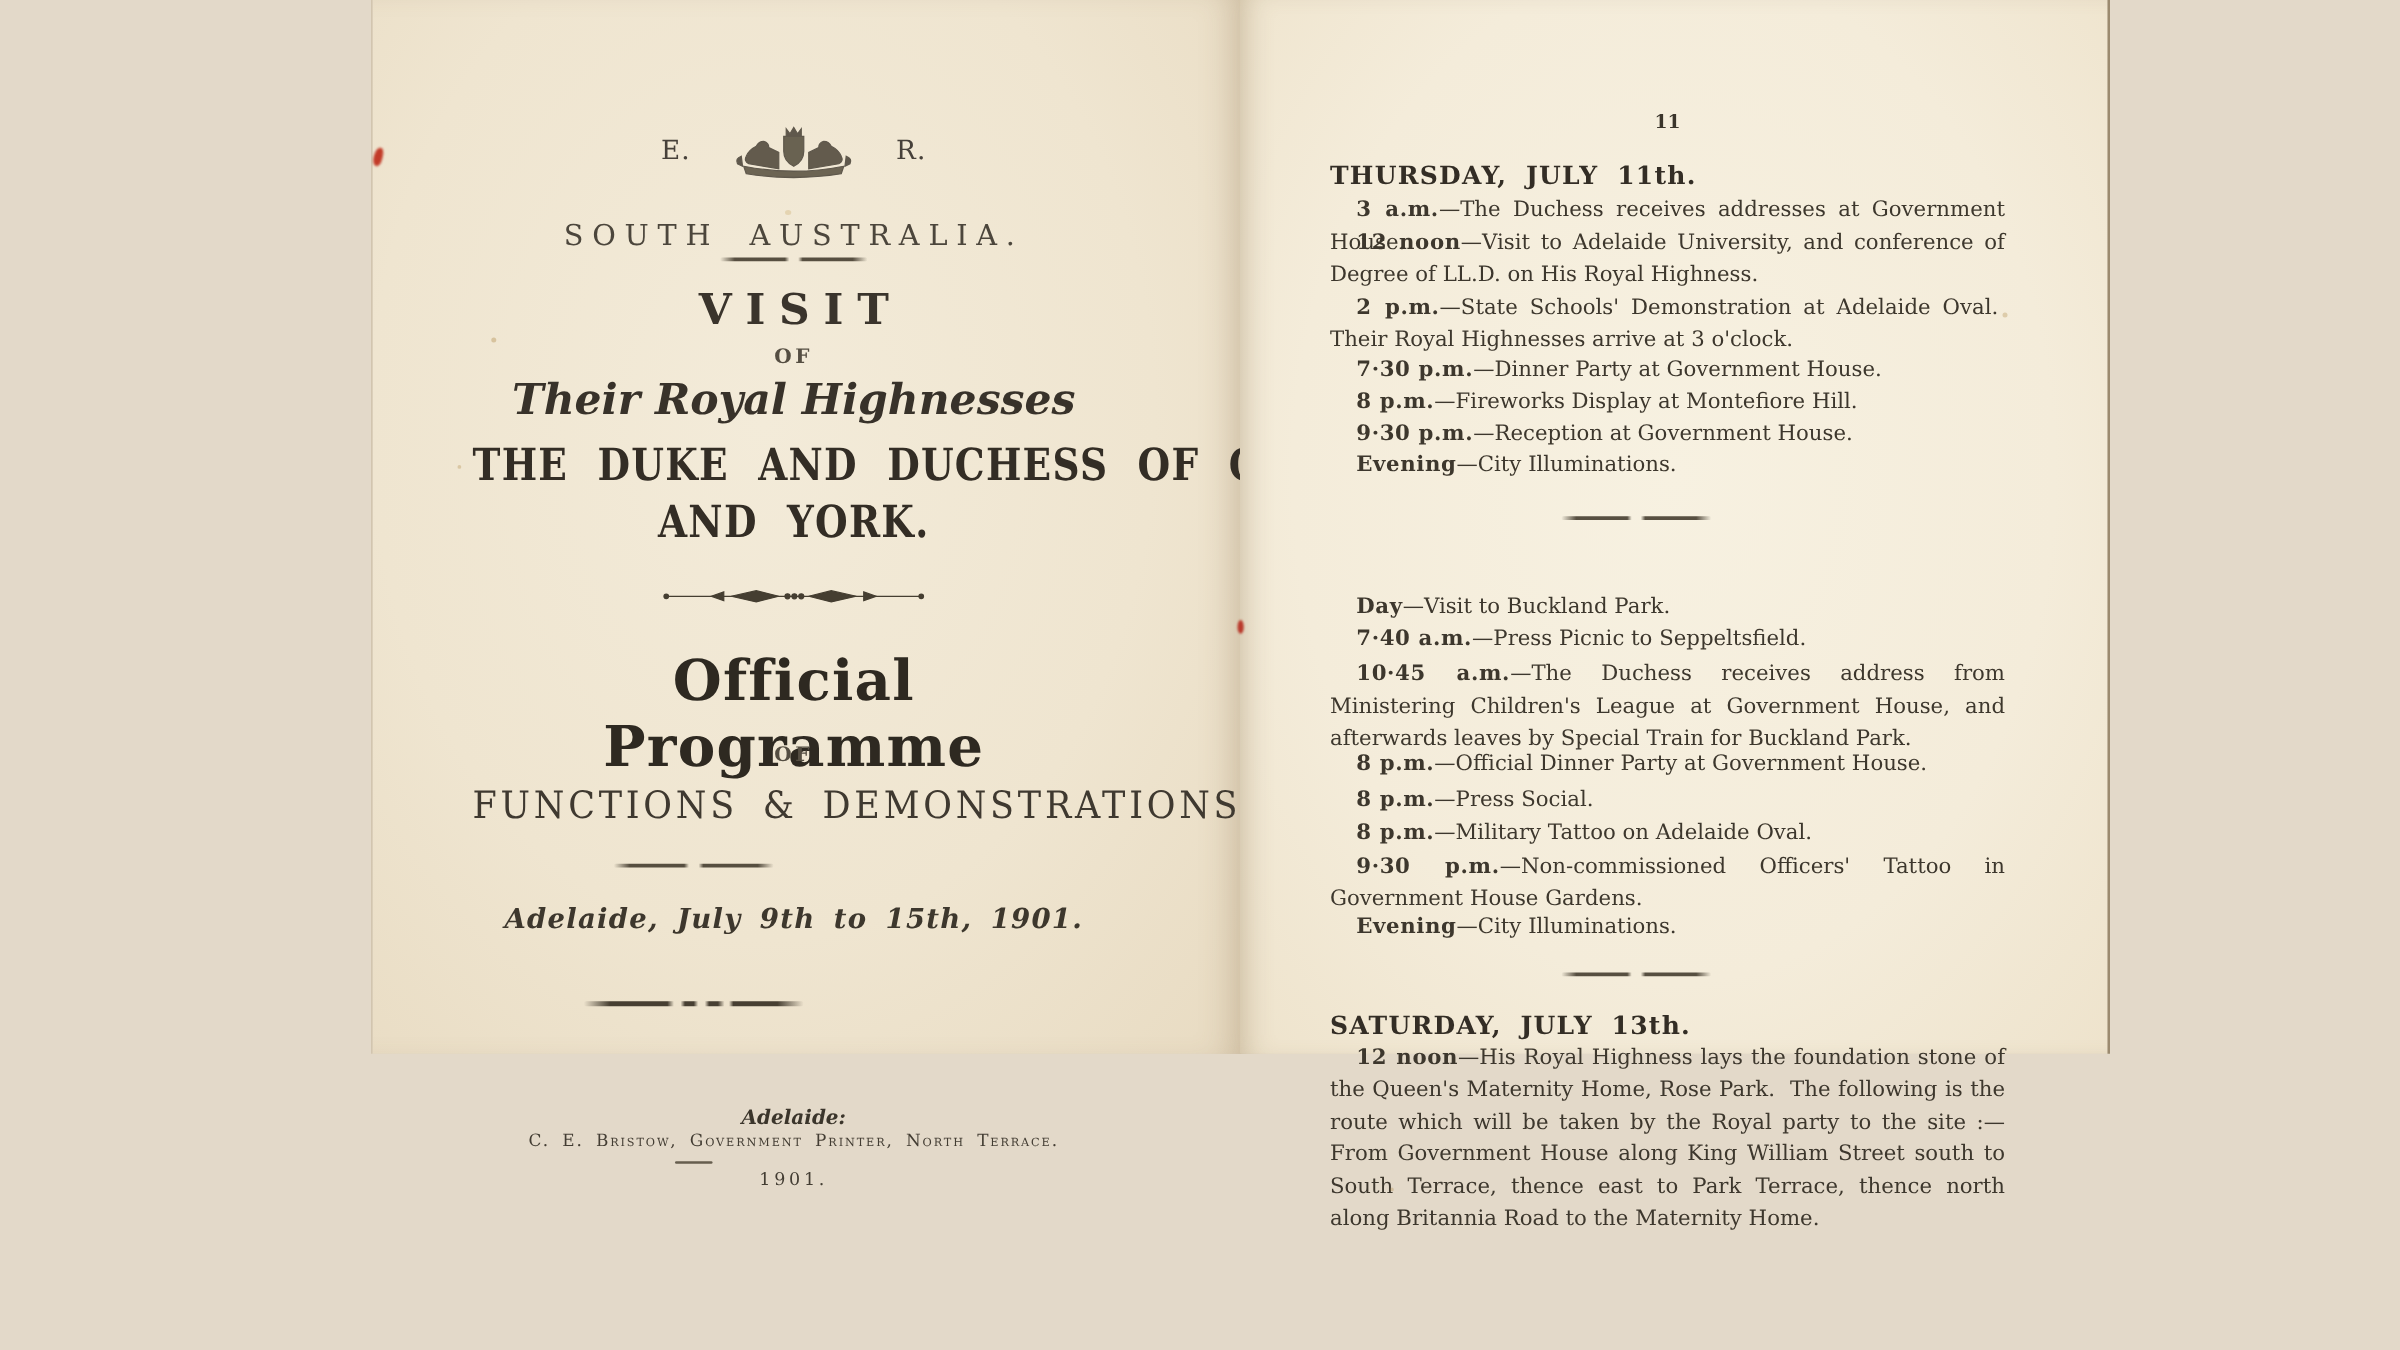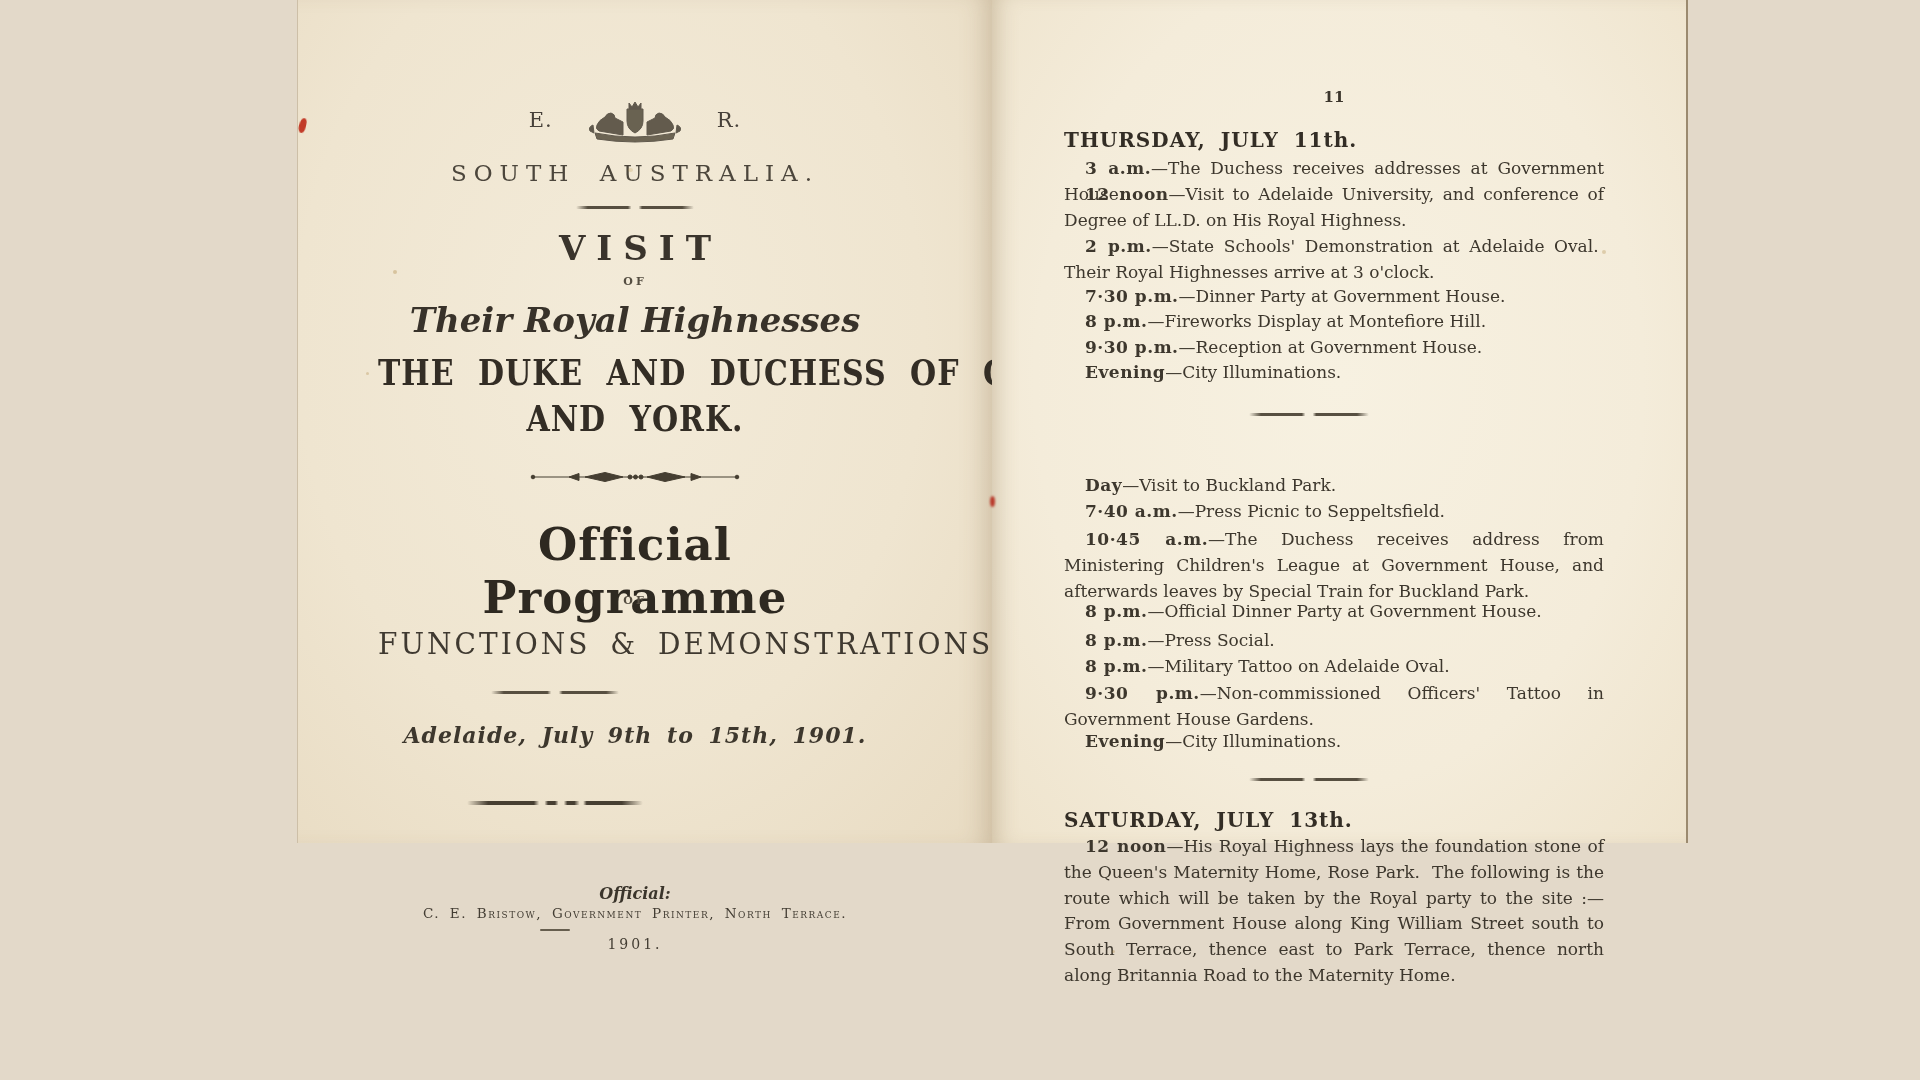--- a/index.html
+++ b/index.html
@@ -20,21 +20,21 @@
     background:radial-gradient(ellipse at 50% 45%, #f7f1e1 0%, #f4ecda 62%, #eee3cc 100%);
     border-right:2px solid #9b8a6f;
     box-shadow:inset 16px 0 22px -12px rgba(125,98,60,.30);
   }
   
   .lp{position:absolute;left:80px;width:514px;text-align:center;color:#3b352b;}
   .er-row{display:flex;justify-content:center;align-items:center;gap:26px;
           font-size:21px;letter-spacing:1px;color:#47413a;}
   .region{font-size:23px;letter-spacing:7px;word-spacing:10px;color:#4c463c;}
   .visit{font-size:34px;font-weight:bold;letter-spacing:11px;text-indent:11px;color:#3a342c;}
-  .of-sm{font-size:11px;font-weight:bold;letter-spacing:3px;color:#554e42;}
+  .of-sm{font-size:16px;font-weight:bold;letter-spacing:3px;color:#554e42;}
   .royal{font-size:34px;font-weight:bold;font-style:italic;color:#38322a;}
   .duke{font-size:30px;font-weight:bold;white-space:nowrap;letter-spacing:1px;word-spacing:12px;
         transform:scaleY(1.18);transform-origin:center top;color:#332d25;}
   .programme{font-size:45px;font-weight:bold;letter-spacing:1px;color:#2e2921;}
   .functions{font-size:28px;letter-spacing:3px;word-spacing:8px;white-space:nowrap;
              transform:scaleY(1.08);transform-origin:center top;color:#3f3930;}
   .date-line{font-size:22px;font-weight:bold;font-style:italic;letter-spacing:1px;word-spacing:6px;color:#3d372d;}
   .imprint-city{font-size:16px;font-weight:bold;font-style:italic;color:#3b352b;}
   .imprint-printer{font-size:13.5px;font-variant:small-caps;letter-spacing:1.5px;word-spacing:4px;color:#433d33;}
   .imprint-year{font-size:14px;letter-spacing:3px;color:#433d33;}
@@ -79,21 +79,21 @@
           <path d="M20 36 q-4 -2 -2 -6 q2 -5 8 -8 q2 -4 6 -4 q4 1 4 5 l8 4 v13 z" fill="#50483b"></path>
           <path d="M14 30 q-5 2 -3 6 l4 2 z"></path>
           <path d="M92 36 q4 -2 2 -6 q-2 -5 -8 -8 q-2 -4 -6 -4 q-4 1 -4 5 l-8 4 v13 z" fill="#50483b"></path>
           <path d="M98 30 q5 2 3 6 l-4 2 z"></path>
           <path d="M16 38 q40 8 80 0 l-2 6 q-38 6 -76 0 z" fill="#5a5242"></path>
         </g>
       </svg>
       <span>R.</span>
     </div>
 
-    <div class="lp region" style="top:160px">SOUTH AUSTRALIA.</div>
+    <div class="lp region" style="top:176px">SOUTH AUSTRALIA.</div>
 
     <div class="rule rule-split" style="top:206px;left:278px;width:118px;height:2.5px"></div>
 
     <div class="lp visit" style="top:228px">VISIT</div>
 
     <div class="lp of-sm" style="top:275px">OF</div>
 
     <div class="lp royal" style="top:300px">Their Royal Highnesses</div>
 
     <div class="lp duke" style="top:352px">THE DUKE AND DUCHESS OF CORNWALL</div>
@@ -121,21 +121,21 @@
     <div class="lp of-sm" style="top:594px">OF</div>
 
     <div class="lp functions" style="top:626px">FUNCTIONS &amp; DEMONSTRATIONS.</div>
 
     <div class="rule rule-split" style="top:691px;left:193px;width:128px;height:2.5px"></div>
 
     <div class="lp date-line" style="top:722px">Adelaide, July 9th to 15th, 1901.</div>
 
     <div class="rule rule-dots" style="top:801px;left:169px;width:176px"></div>
 
-    <div class="lp imprint-city" style="top:884px">Official:</div>
+    <div class="lp imprint-city" style="top:884px">Adelaide:</div>
     <div class="lp imprint-printer" style="top:905px">C. E. Bristow, Government Printer, North Terrace.</div>
     <div class="underline-sm" style="top:929px;left:242px;width:30px"></div>
     <div class="lp imprint-year" style="top:936px">1901.</div>
 
     <div class="speck" style="left:95px;top:270px;width:4px;height:4px;background:rgba(170,130,60,.35)"></div>
     <div class="speck" style="left:68px;top:372px;width:3px;height:3px;background:rgba(170,130,60,.3)"></div>
     <div class="speck" style="left:330px;top:168px;width:5px;height:4px;background:rgba(190,150,70,.25)"></div>
   </div>
 
   <div class="page page-right">

